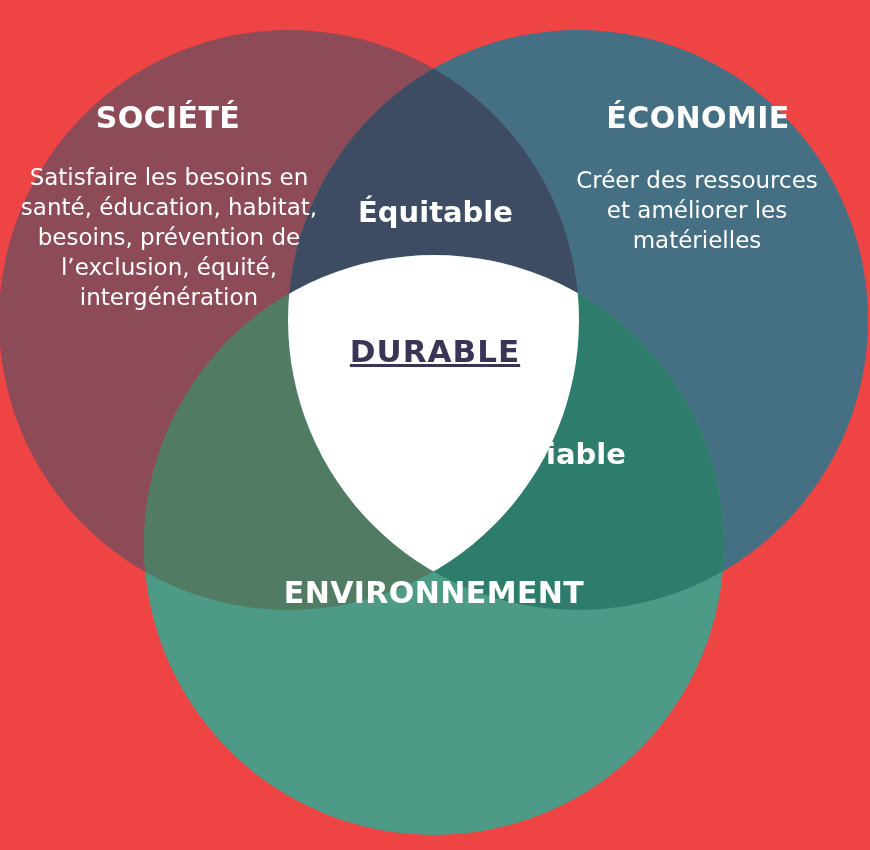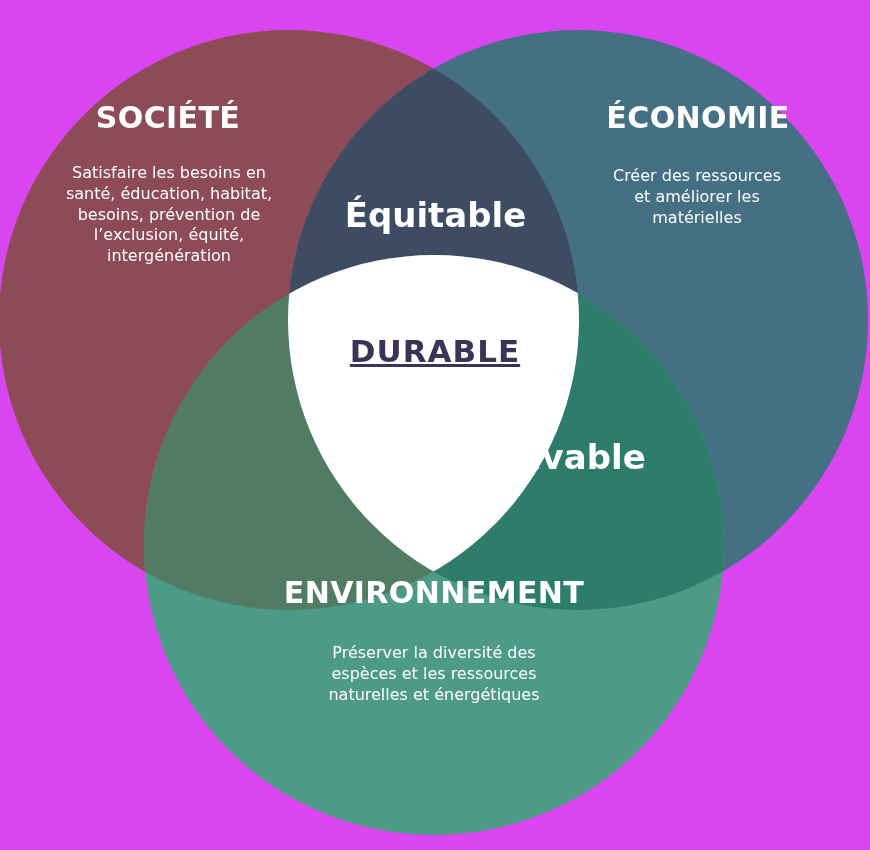--- a/index.html
+++ b/index.html
@@ -10,21 +10,21 @@
   body {
     width: 870px;
     height: 850px;
     font-family: "DejaVu Sans", sans-serif;
     overflow: hidden;
   }
   #venn-root {
     position: relative;
     width: 870px;
     height: 850px;
-    background: #d946ef;
+    background: #ef4444;
   }
   svg.venn-svg {
     position: absolute;
     top: 0;
     left: 0;
     width: 870px;
     height: 850px;
   }
   .label-layer {
     position: absolute;
@@ -39,27 +39,27 @@
     text-align: center;
     color: #ffffff;
     line-height: 1.23;
   }
   .circle-title {
     font-weight: bold;
     font-size: 30px;
     letter-spacing: 0.4px;
   }
   .circle-body {
-    font-size: 16px;
+    font-size: 23px;
     font-weight: normal;
     line-height: 1.3;
   }
   .overlap-label {
     font-weight: bold;
-    font-size: 34px;
+    font-size: 29px;
     color: #ffffff;
   }
   .center-label {
     font-weight: bold;
     font-size: 31px;
     letter-spacing: 1px;
     text-decoration: underline;
   }
 
   
@@ -126,24 +126,19 @@
     </div>
 
     <div class="txt circle-title" id="economie-title">ÉCONOMIE</div>
     <div class="txt circle-body" id="economie-body">
       <div>Créer des ressources</div>
       <div>et améliorer les</div>
       <div>matérielles</div>
     </div>
 
     <div class="txt circle-title" id="environnement-title">ENVIRONNEMENT</div>
-    <div class="txt circle-body" id="environnement-body">
-      <div>Préserver la diversité des</div>
-      <div>espèces et les ressources</div>
-      <div>naturelles et énergétiques</div>
-    </div>
 
     <div class="txt overlap-label" id="equitable-label">Équitable</div>
-    <div class="txt overlap-label" id="viable-label">Vivable</div>
+    <div class="txt overlap-label" id="viable-label">Viable</div>
     <div class="txt center-label" id="durable-label" style="color:#3A3456;">DURABLE</div>
 
   </div>
 </div>
 
 </body></html>

